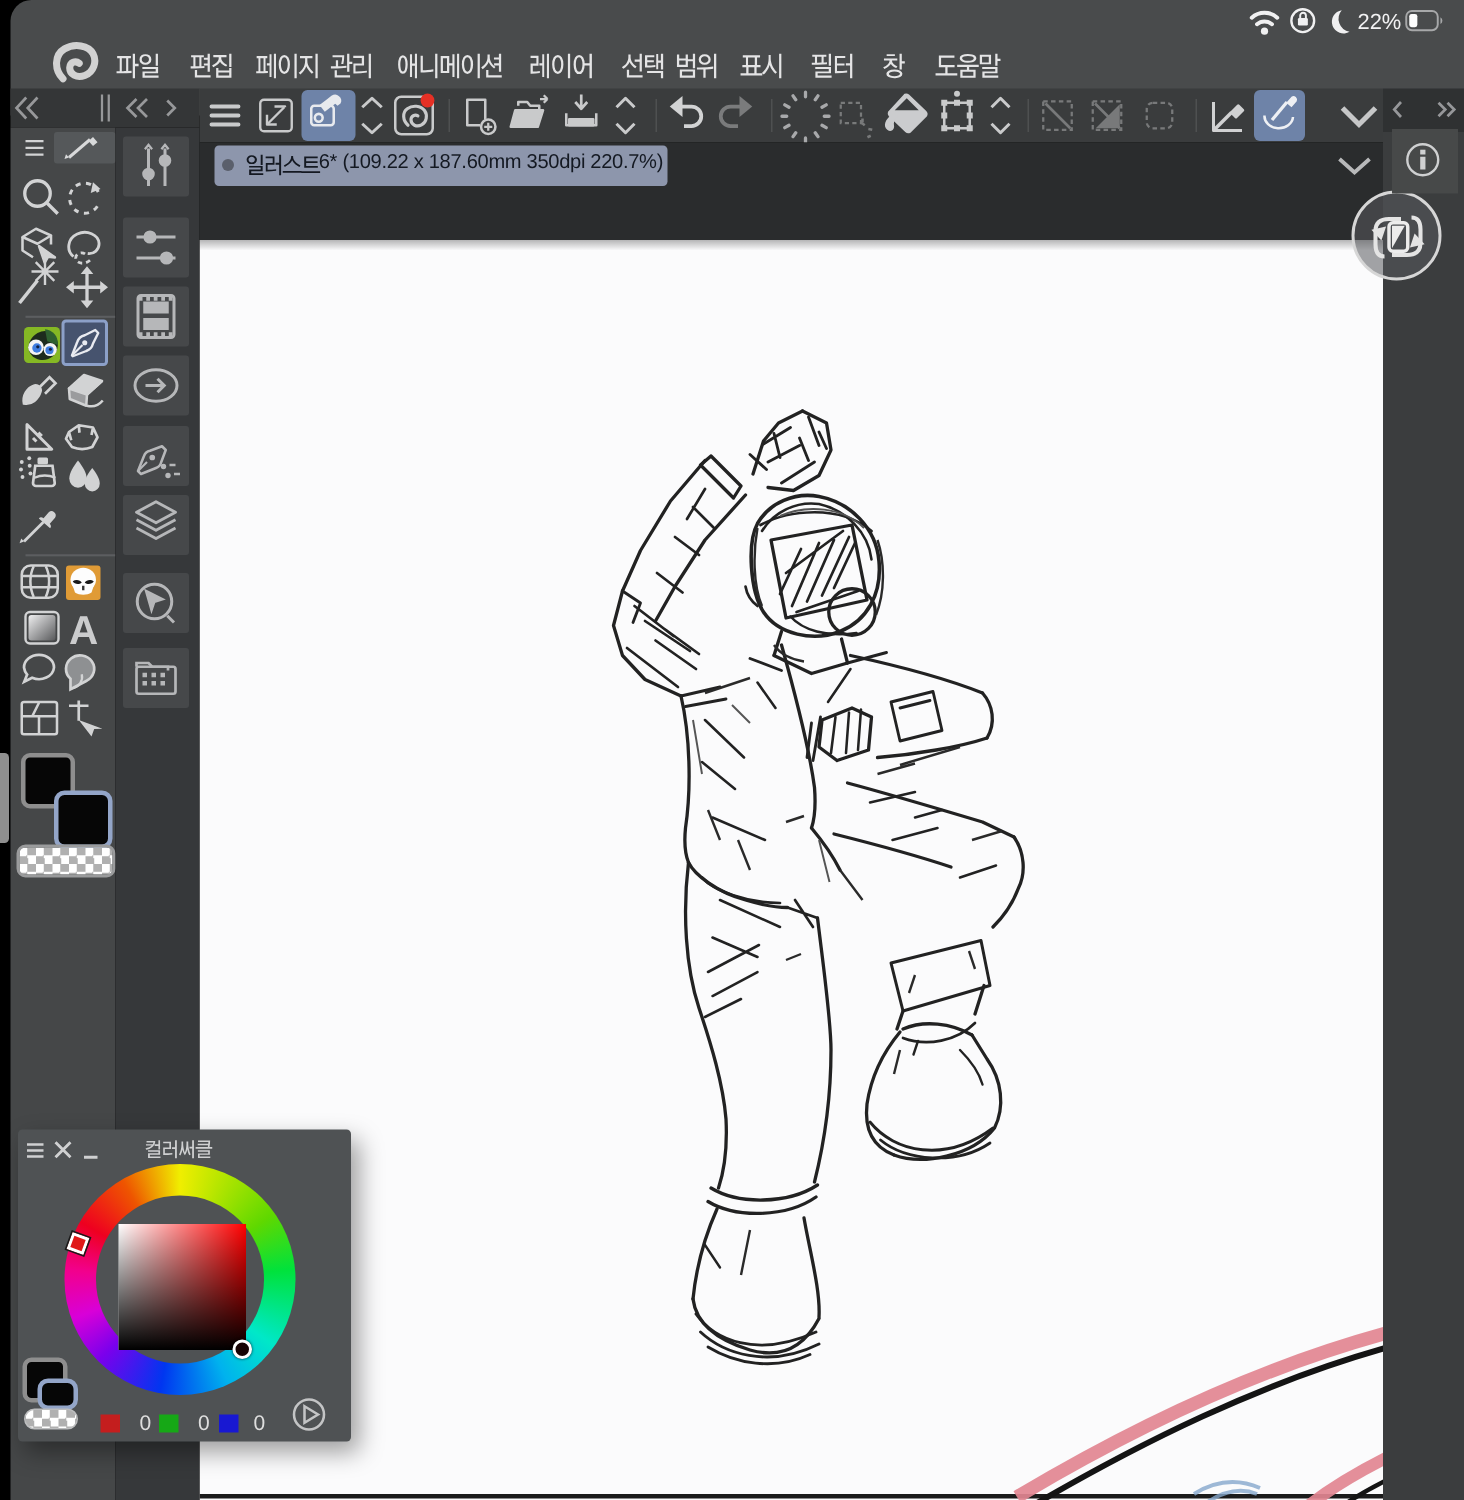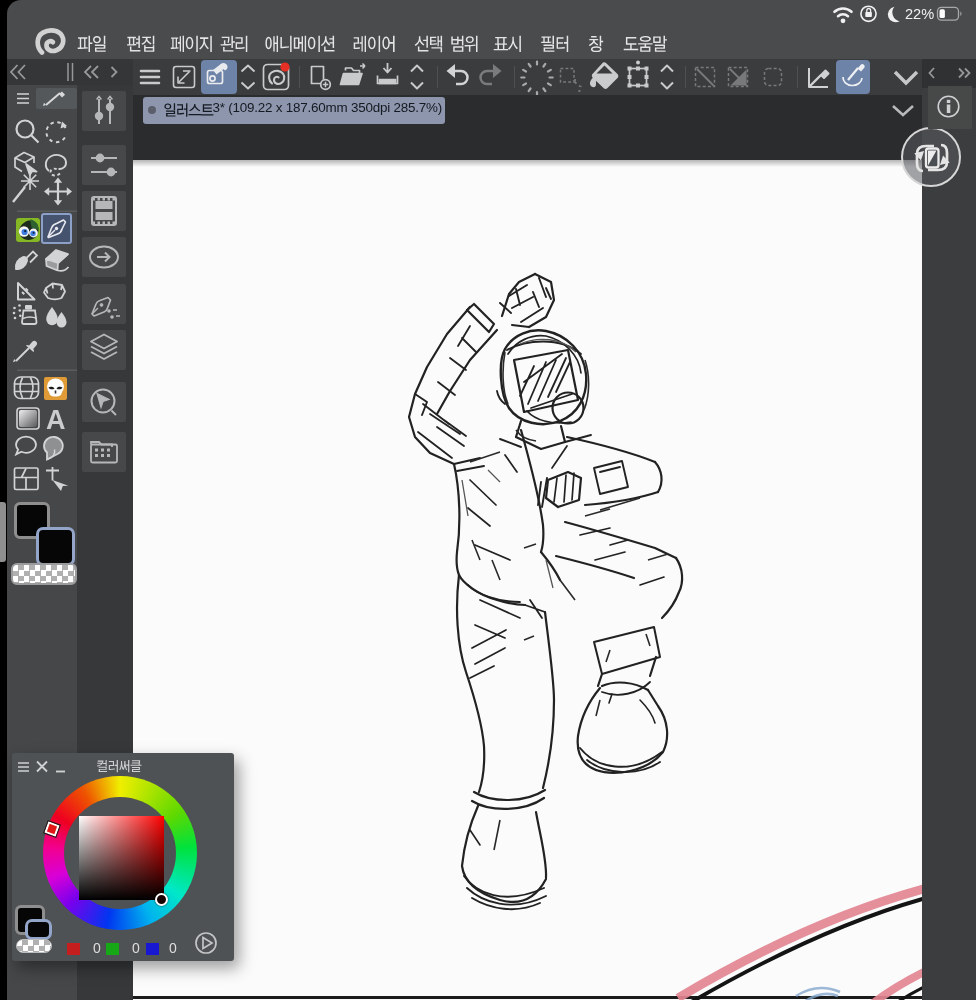--- a/index.html
+++ b/index.html
@@ -183,21 +183,21 @@
 <div class="abs" id="tbright">
   <svg class="abs" style="left:0;top:0" width="54" height="29" viewBox="0 0 29"></svg>
   <svg class="abs" style="left:0;top:0" width="54" height="29">
     <path d="M12,9 l-4.5,5 l4.5,5" fill="none" stroke="#96979a" stroke-width="1.8"></path>
     <path d="M37,9.5 l4.5,4.5 l-4.5,4.5 M43,9.5 l4.5,4.5 l-4.5,4.5" fill="none" stroke="#96979a" stroke-width="1.8"></path>
   </svg>
 </div>
 <div class="abs" id="tabbar">
   <div class="abs" id="tabhl"></div>
   <div class="abs" id="tabdot"></div>
-  <div class="abs" id="tabascii">3* (109.22 x 187.60mm 350dpi 285.7%)</div>
+  <div class="abs" id="tabascii">6* (109.22 x 187.60mm 350dpi 220.7%)</div>
   <svg class="abs" style="left:0;top:0" width="789" height="40" viewBox="133 95 789 40">
     <path d="M166.1 116.6V113H173.8V111.7H166.1V110.6H175.1V114.1H167.5V115.5H175.5V116.6ZM173.8 110V103.2H175.1V110ZM164.4 106.4Q164.4 105.1 165.4 104.3Q166.3 103.5 167.8 103.5Q169.3 103.5 170.3 104.3Q171.3 105.1 171.3 106.4Q171.3 107.8 170.3 108.6Q169.3 109.4 167.8 109.4Q166.3 109.4 165.4 108.6Q164.4 107.8 164.4 106.4ZM165.7 106.4Q165.7 107.2 166.3 107.8Q166.9 108.3 167.8 108.3Q168.7 108.3 169.3 107.8Q169.9 107.2 169.9 106.4Q169.9 105.6 169.3 105.1Q168.7 104.5 167.8 104.5Q166.9 104.5 166.3 105.1Q165.7 105.6 165.7 106.4Z M183.7 109.8V108.5H186.1V103.2H187.4V116.8H186.1V109.8ZM177.2 114.4V108.7H181.8V105.5H177.1V104.3H183V109.9H178.4V113.2H178.9Q181.1 113.2 184.1 112.8V113.9Q180.7 114.4 177.7 114.4Z M188.5 115.2V114H201V115.2ZM189.2 110.3Q190.3 109.8 191.4 109Q192.5 108.2 193.3 107Q194.1 105.9 194.1 104.7V104H195.4V104.7Q195.4 105.6 195.9 106.5Q196.4 107.4 197.2 108.1Q197.9 108.8 198.7 109.4Q199.6 109.9 200.3 110.3L199.6 111.3Q198.3 110.7 196.8 109.5Q195.4 108.2 194.8 106.9Q194.2 108.2 192.8 109.4Q191.3 110.6 189.9 111.3Z M200.9 115.4V114.2H213.4V115.4ZM202.8 111.9V104.3H211.8V105.5H204.1V107.5H211.7V108.7H204.1V110.7H211.9V111.9Z" fill="#141922"></path>
   </svg>
   <svg class="abs" style="left:757px;top:8px" width="26" height="16">
     <path d="M3,3 l10,9 l10,-9" fill="none" stroke="#b8b9ba" stroke-width="2.6"></path>
   </svg>
 </div>
 <div class="abs" id="canvas"></div>
 <div class="abs" id="canvshadow"></div>
 <div class="abs" id="infobox">

